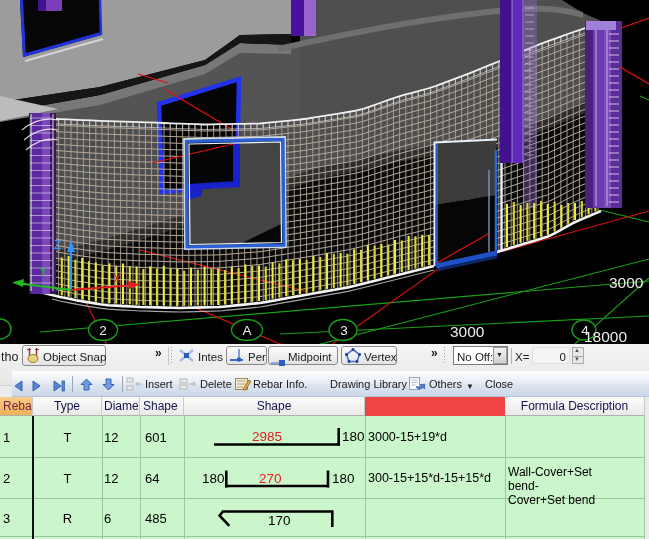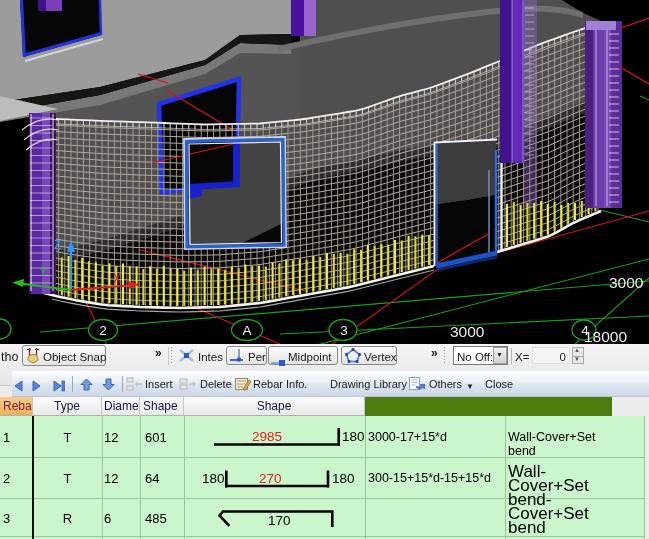--- a/index.html
+++ b/index.html
@@ -2,21 +2,21 @@
 <html><head><meta charset="utf-8"><style>
 * { margin:0; padding:0; box-sizing:border-box; }
 body { width:649px; height:539px; position:relative; font-family:"Liberation Sans", sans-serif; overflow:hidden; background:#ececec; }
 #vp { position:absolute; left:0; top:0; width:649px; height:344px; }
 #tb1 { position:absolute; left:0; top:344px; width:649px; height:42px; background:linear-gradient(180deg,#f4f4f4,#e7e7e7); border-bottom:1px solid #cfcfcf; }
 #tb1 .t { position:absolute; font-size:11.5px; color:#1a1a1a; }
 .btn { position:absolute; border:1px solid #8a8a8a; border-radius:3px; background:linear-gradient(180deg,#fdfdfd,#e3e3e3); }
 .gray { color:#8d9094; }
 #tb2 { position:absolute; left:12px; top:371px; width:649px; height:26px; background:linear-gradient(180deg,#fdfdfe 0%,#e9eef6 45%,#dde5f0 55%,#cdd8e8 100%); border-bottom:1px solid #b9c4d4; }
 #tb2 .t { position:absolute; top:7px; font-size:11px; color:#1a1a1a; }
-#tbl { position:absolute; left:0; top:397px; width:612px; height:142px; background:#4d7c0f; }
+#tbl { position:absolute; left:0; top:397px; width:612px; height:142px; background:#ef4444; }
 .hd { position:absolute; top:0; height:19px; background:linear-gradient(180deg,#fcfcfc,#e9e9e8); border-right:1px solid #c9c9c9; border-bottom:1px solid #b0b0b0; font-size:12px; color:#14144a; line-height:18px; }
 .cell { position:absolute; font-size:13px; color:#000; }
 .grid { position:absolute; background:#9dc59d; }
 </style></head>
 <body>
 <div id="vp"><svg width="649" height="344" viewBox="0 0 649 344">
 <rect width="649" height="344" fill="#000000"></rect>
 
 <g stroke-width="1.1" fill="none">
 <line x1="280" y1="334" x2="649" y2="316" stroke="#18a018"></line>
@@ -634,20 +634,21 @@
   <span class="t" style="left:473px;text-align:right;">Close</span>
 </div>
 
 <div id="tbl">
 
   <div class="hd" style="left:0;width:33px;background:linear-gradient(180deg,#f8cd8a,#eeb159);color:#7a2040;padding-left:3px;">Reba</div>
   <div class="hd" style="left:33px;width:69px;text-align:center;">Type</div>
   <div class="hd" style="left:102px;width:38px;padding-left:2px;">Diame</div>
   <div class="hd" style="left:140px;width:44px;padding-left:3px;">Shape</div>
   <div class="hd" style="left:184px;width:181px;text-align:center;">Shape</div>
+  <div class="hd" style="left:505px;width:140px;text-align:center;">Formula Description</div>
 
   <div style="position:absolute;left:0;top:19px;width:645px;height:123px;background:#cbf6cb;"></div>
 
   <div class="grid" style="left:102px;top:19px;width:1px;height:123px;"></div>
   <div class="grid" style="left:140px;top:19px;width:1px;height:123px;"></div>
   <div class="grid" style="left:184px;top:19px;width:1px;height:123px;"></div>
   <div class="grid" style="left:365px;top:19px;width:1px;height:123px;"></div>
   <div class="grid" style="left:505px;top:19px;width:1px;height:123px;"></div>
   <div class="grid" style="left:644px;top:19px;width:1px;height:123px;"></div>
   <div class="grid" style="left:0;top:60px;width:645px;height:1px;"></div>
@@ -658,38 +659,37 @@
   <div class="cell" style="left:3px;top:33px;">1</div>
   <div class="cell" style="left:33px;top:33px;width:69px;text-align:center;">T</div>
   <div class="cell" style="left:104px;top:33px;">12</div>
   <div class="cell" style="left:145px;top:33px;">601</div>
   <div style="position:absolute;left:184px;top:19px;"><svg width="181" height="41" viewBox="0 0 181 41">
         <line x1="30" y1="28.5" x2="156" y2="28.5" stroke="#000" stroke-width="2.6"></line>
         <line x1="154.7" y1="12" x2="154.7" y2="29.6" stroke="#000" stroke-width="2.6"></line>
         <text x="68" y="25" font-family="Liberation Sans, sans-serif" font-size="13.5" fill="#e02020">2985</text>
         <text x="158" y="25" font-family="Liberation Sans, sans-serif" font-size="13.5" fill="#000">180</text>
       </svg></div>
-  <div class="cell" style="left:368px;top:33px;font-size:12.5px;">3000-17+15*d</div>
-  <div class="cell" style="left:508px;top:33px;font-size:12.5px;">Wall-Cover+Set bend</div>
+  <div class="cell" style="left:368px;top:33px;font-size:12.5px;">3000-15+19*d</div>
 
   <div class="cell" style="left:3px;top:74px;">2</div>
   <div class="cell" style="left:33px;top:74px;width:69px;text-align:center;">T</div>
   <div class="cell" style="left:104px;top:74px;">12</div>
   <div class="cell" style="left:145px;top:74px;">64</div>
   <div style="position:absolute;left:184px;top:60px;"><svg width="181" height="41" viewBox="0 0 181 41">
         <text x="18" y="25.5" font-family="Liberation Sans, sans-serif" font-size="13.5" fill="#000">180</text>
         <line x1="42.3" y1="13.5" x2="42.3" y2="30.5" stroke="#000" stroke-width="2.6"></line>
         <line x1="41" y1="29" x2="145" y2="29" stroke="#000" stroke-width="2.6"></line>
         <line x1="144" y1="13.5" x2="144" y2="30.5" stroke="#000" stroke-width="2.6"></line>
         <text x="148" y="25.5" font-family="Liberation Sans, sans-serif" font-size="13.5" fill="#e02020" visibility="hidden">.</text>
         <text x="75" y="25.5" font-family="Liberation Sans, sans-serif" font-size="13.5" fill="#e02020">270</text>
         <text x="148" y="25.5" font-family="Liberation Sans, sans-serif" font-size="13.5" fill="#000">180</text>
       </svg></div>
   <div class="cell" style="left:368px;top:74px;font-size:12.5px;">300-15+15*d-15+15*d</div>
-  <div class="cell" style="left:508px;top:68px;font-size:17px;line-height:14px;">Wall-Cover+Set bend-<br>Cover+Set bend</div>
+  <div class="cell" style="left:508px;top:68px;font-size:12px;line-height:14px;">Wall-Cover+Set bend-<br>Cover+Set bend</div>
 
   <div class="cell" style="left:3px;top:114px;">3</div>
   <div class="cell" style="left:33px;top:114px;width:69px;text-align:center;">R</div>
   <div class="cell" style="left:104px;top:114px;">6</div>
   <div class="cell" style="left:145px;top:114px;">485</div>
   <div style="position:absolute;left:184px;top:101px;"><svg width="181" height="41" viewBox="0 0 181 41">
         <path d="M 148.3 29 L 148.3 13.5 L 38.8 13.5 L 35.6 17.6 L 45.3 27.8" fill="none" stroke="#000" stroke-width="2.6"></path>
         <text x="84" y="27" font-family="Liberation Sans, sans-serif" font-size="13.5" fill="#000">170</text>
       </svg></div>
 </div>

